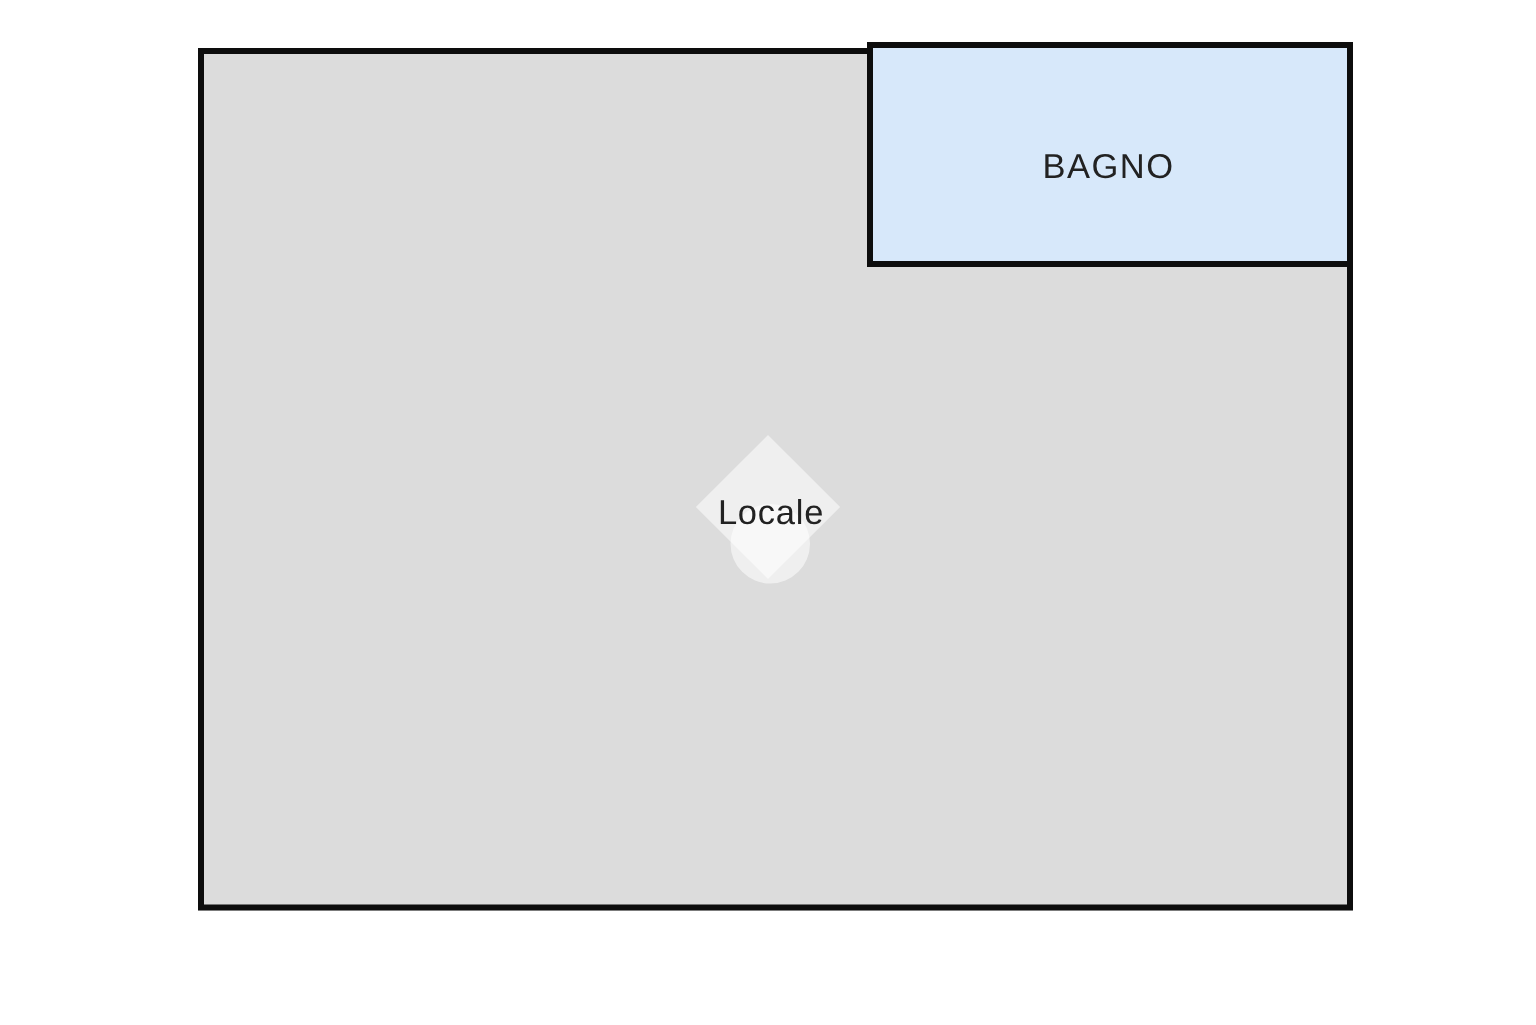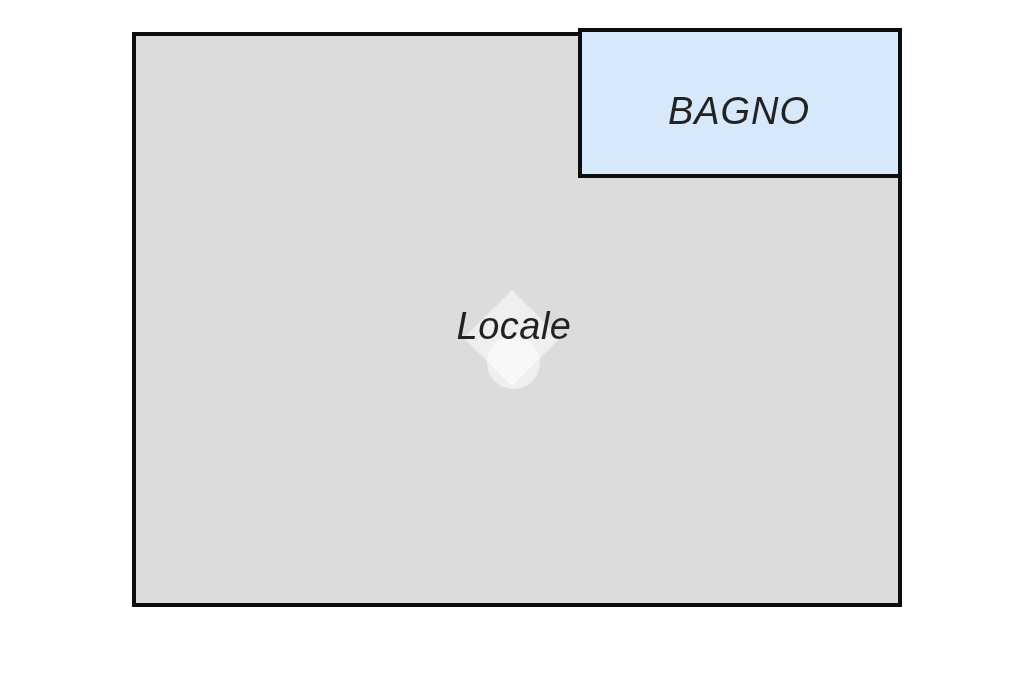--- a/index.html
+++ b/index.html
@@ -55,28 +55,27 @@
   .wm-circle {
     position: absolute;
     left: 487px; top: 336px;
     width: 53px; height: 53px;
     border-radius: 50%;
     background: var(--watermark-color);
   }
   .room-label {
     position: absolute;
     transform: translate(-50%, -50%);
-    font-size: 38px;
+    font-size: 23px;
     line-height: 1;
     color: var(--label-color);
     white-space: nowrap;
     z-index: 5;
-    font-style: italic;
   }
-  .label-locale { left: 514px; top: 326px; letter-spacing: 0.5px; }
+  .label-locale { left: 514px; top: 342px; letter-spacing: 0.5px; }
   .label-bagno  { left: 739px; top: 111px; letter-spacing: 1px; }
 </style>
 </head>
 <body>
 
 <div class="canvas">
 
   <div class="room room-locale"></div>
 
   <div class="watermark">

